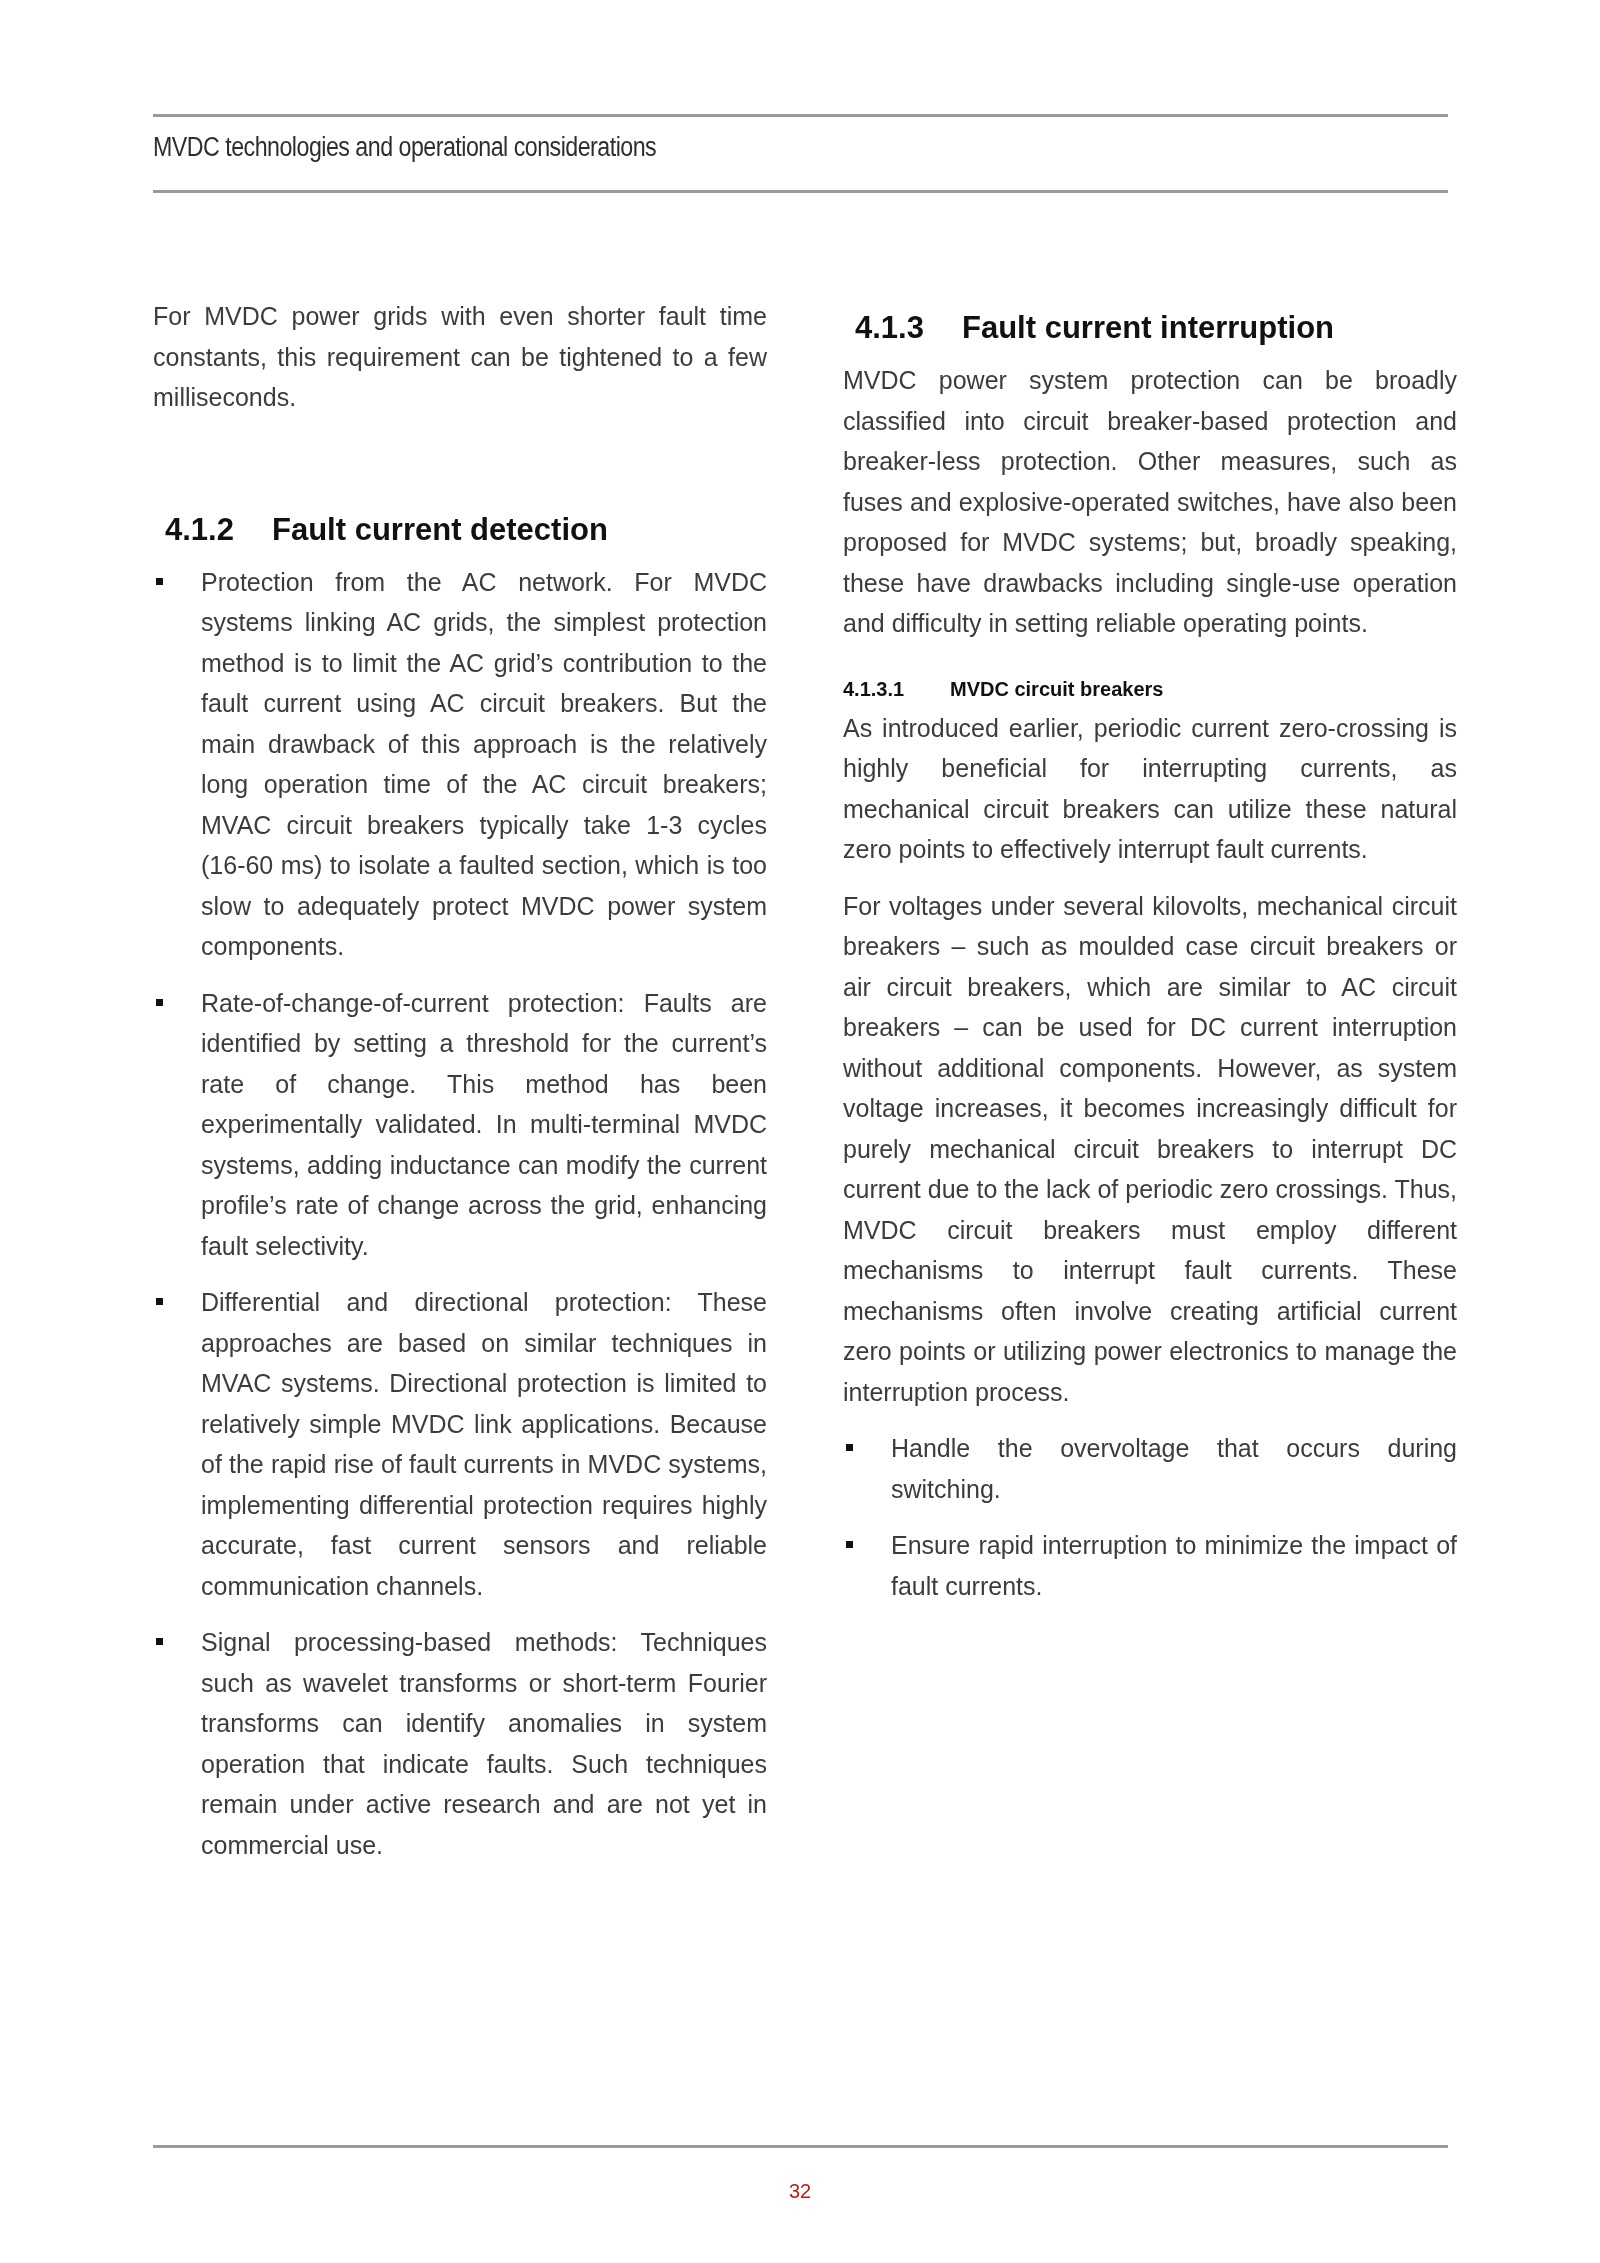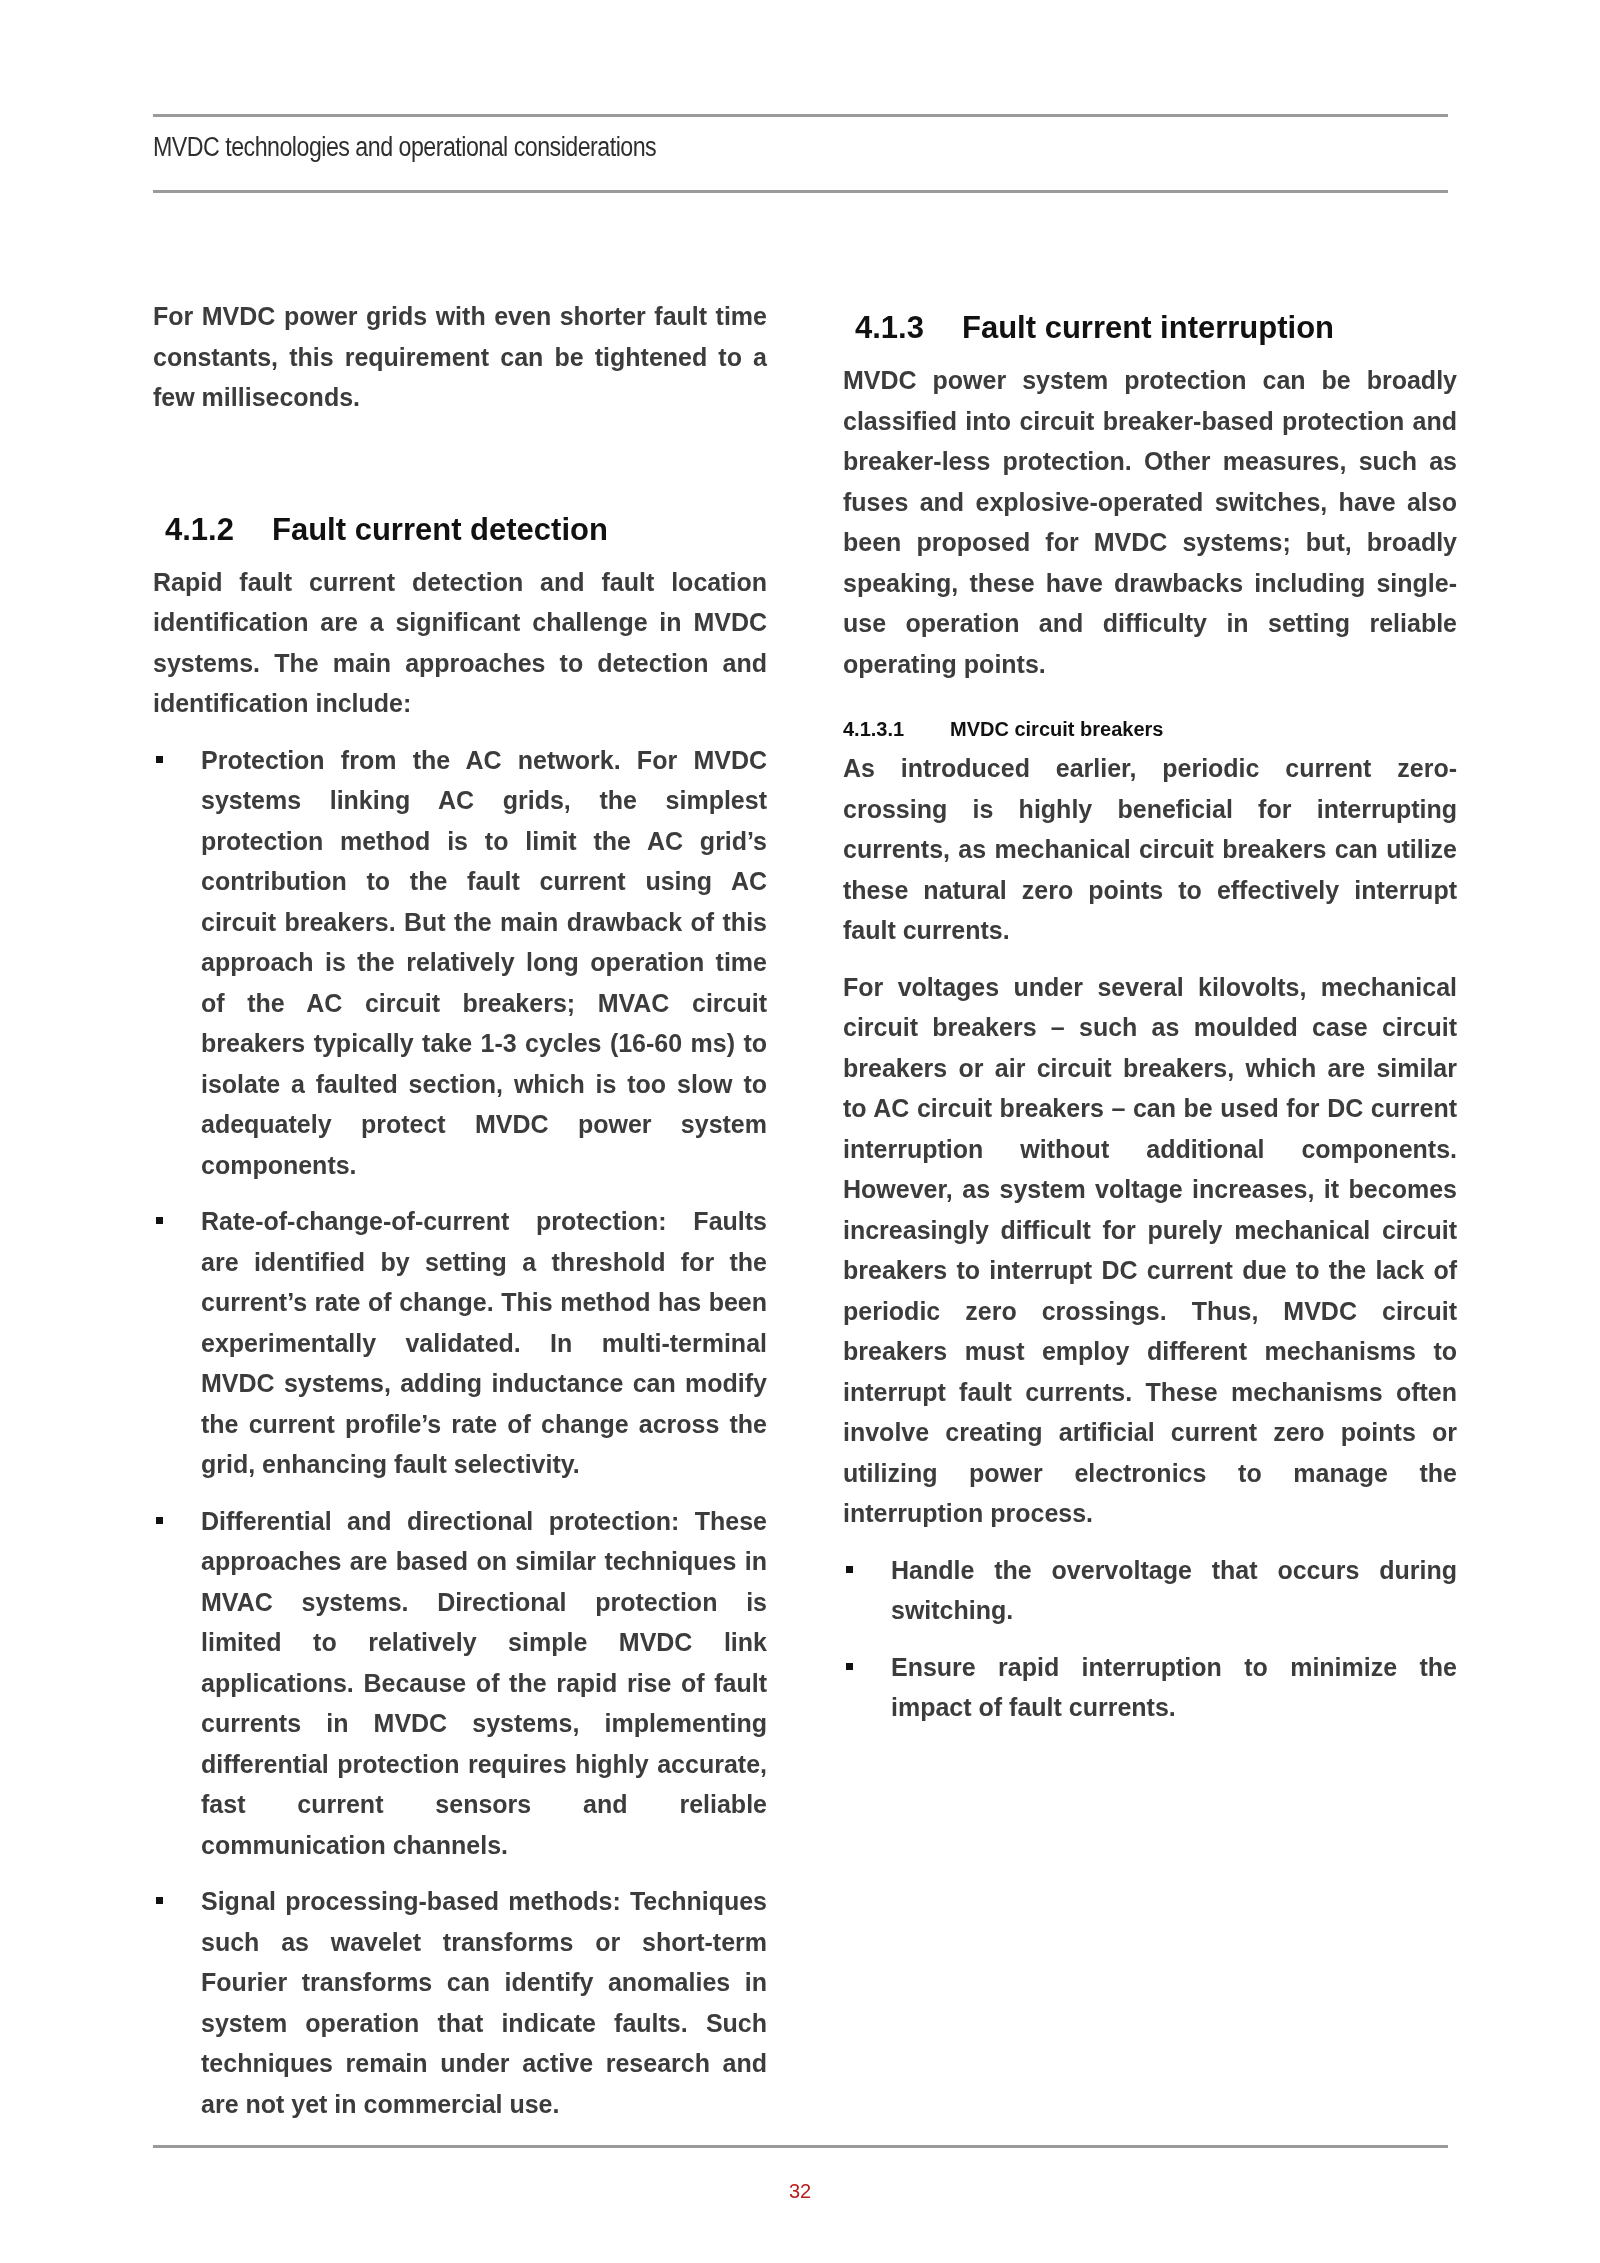--- a/index.html
+++ b/index.html
@@ -4,21 +4,21 @@
 <style>
   html, body { margin: 0; padding: 0; background: #ffffff; }
   body { width: 1600px; height: 2263px; position: relative; overflow: hidden;
          font-family: "Liberation Sans", "DejaVu Sans", sans-serif; color: #3a3a3a; }
   .rule { position: absolute; left: 153px; width: 1295px; height: 3px; background: #9a9a9a; }
   .running-head { position: absolute; left: 153px; top: 132px; font-size: 27px; color: #2e2e2e;
                   letter-spacing: -0.6px; transform: scaleX(0.86); transform-origin: left center; white-space: nowrap; }
   .col { position: absolute; top: 296px; width: 614px; }
   .col.left { left: 153px; }
   .col.right { left: 843px; }
-  p { margin: 0; font-size: 25px; line-height: 40.5px; text-align: justify; font-weight: 700; color: #3c3c3c; }
+  p { margin: 0; font-size: 25px; line-height: 40.5px; text-align: justify; font-weight: 400; color: #3c3c3c; }
   .p-gap { margin-bottom: 16px; }
   h2 { margin: 12px; font-size: 31px; line-height: 40px; font-weight: bold; color: #111; }
   h2 .num { display: inline-block; width: 107px; }
   h3 { margin: 0; font-size: 20px; line-height: 38px; font-weight: bold; color: #111; }
   h3 .num { display: inline-block; width: 107px; }
   ul.blist { list-style: none; margin: 0; padding: 0; }
   ul.blist li { position: relative; padding-left: 48px; margin-bottom: 16px; }
   ul.blist li .bullet { position: absolute; left: 3px; top: 16px; width: 7px; height: 7px; background: #111; }
   .page-num { position: absolute; left: 0; width: 1600px; top: 2180px; text-align: center; font-size: 20px; color: #b91c1c; }
 </style>
@@ -28,21 +28,20 @@
 <div class="rule" style="top:114px;"></div>
 <div class="running-head">MVDC technologies and operational considerations</div>
 <div class="rule" style="top:190px;"></div>
 
 <div class="col left">
   <p style="margin-bottom:92px;">For MVDC power grids with even shorter fault time constants, this requirement can be tightened to a few milliseconds.</p>
 
   <h2>
     <span class="num">4.1.2</span><span>Fault current detection</span>
   </h2>
-  <p class="p-gap">Rapid fault current detection and fault location identification are a significant challenge in MVDC systems. The main approaches to detection and identification include:</p>
 
   <ul class="blist">
     <li>
         <span class="bullet"></span>
         <p>Protection from the AC network. For MVDC systems linking AC grids, the simplest protection method is to limit the AC grid’s contribution to the fault current using AC circuit breakers. But the main drawback of this approach is the relatively long operation time of the AC circuit breakers; MVAC circuit breakers typically take 1-3 cycles (16-60 ms) to isolate a faulted section, which is too slow to adequately protect MVDC power system components.</p>
       </li>
     <li>
         <span class="bullet"></span>
         <p>Rate-of-change-of-current protection: Faults are identified by setting a threshold for the current’s rate of change. This method has been experimentally validated. In multi-terminal MVDC systems, adding inductance can modify the current profile’s rate of change across the grid, enhancing fault selectivity.</p>
       </li>

